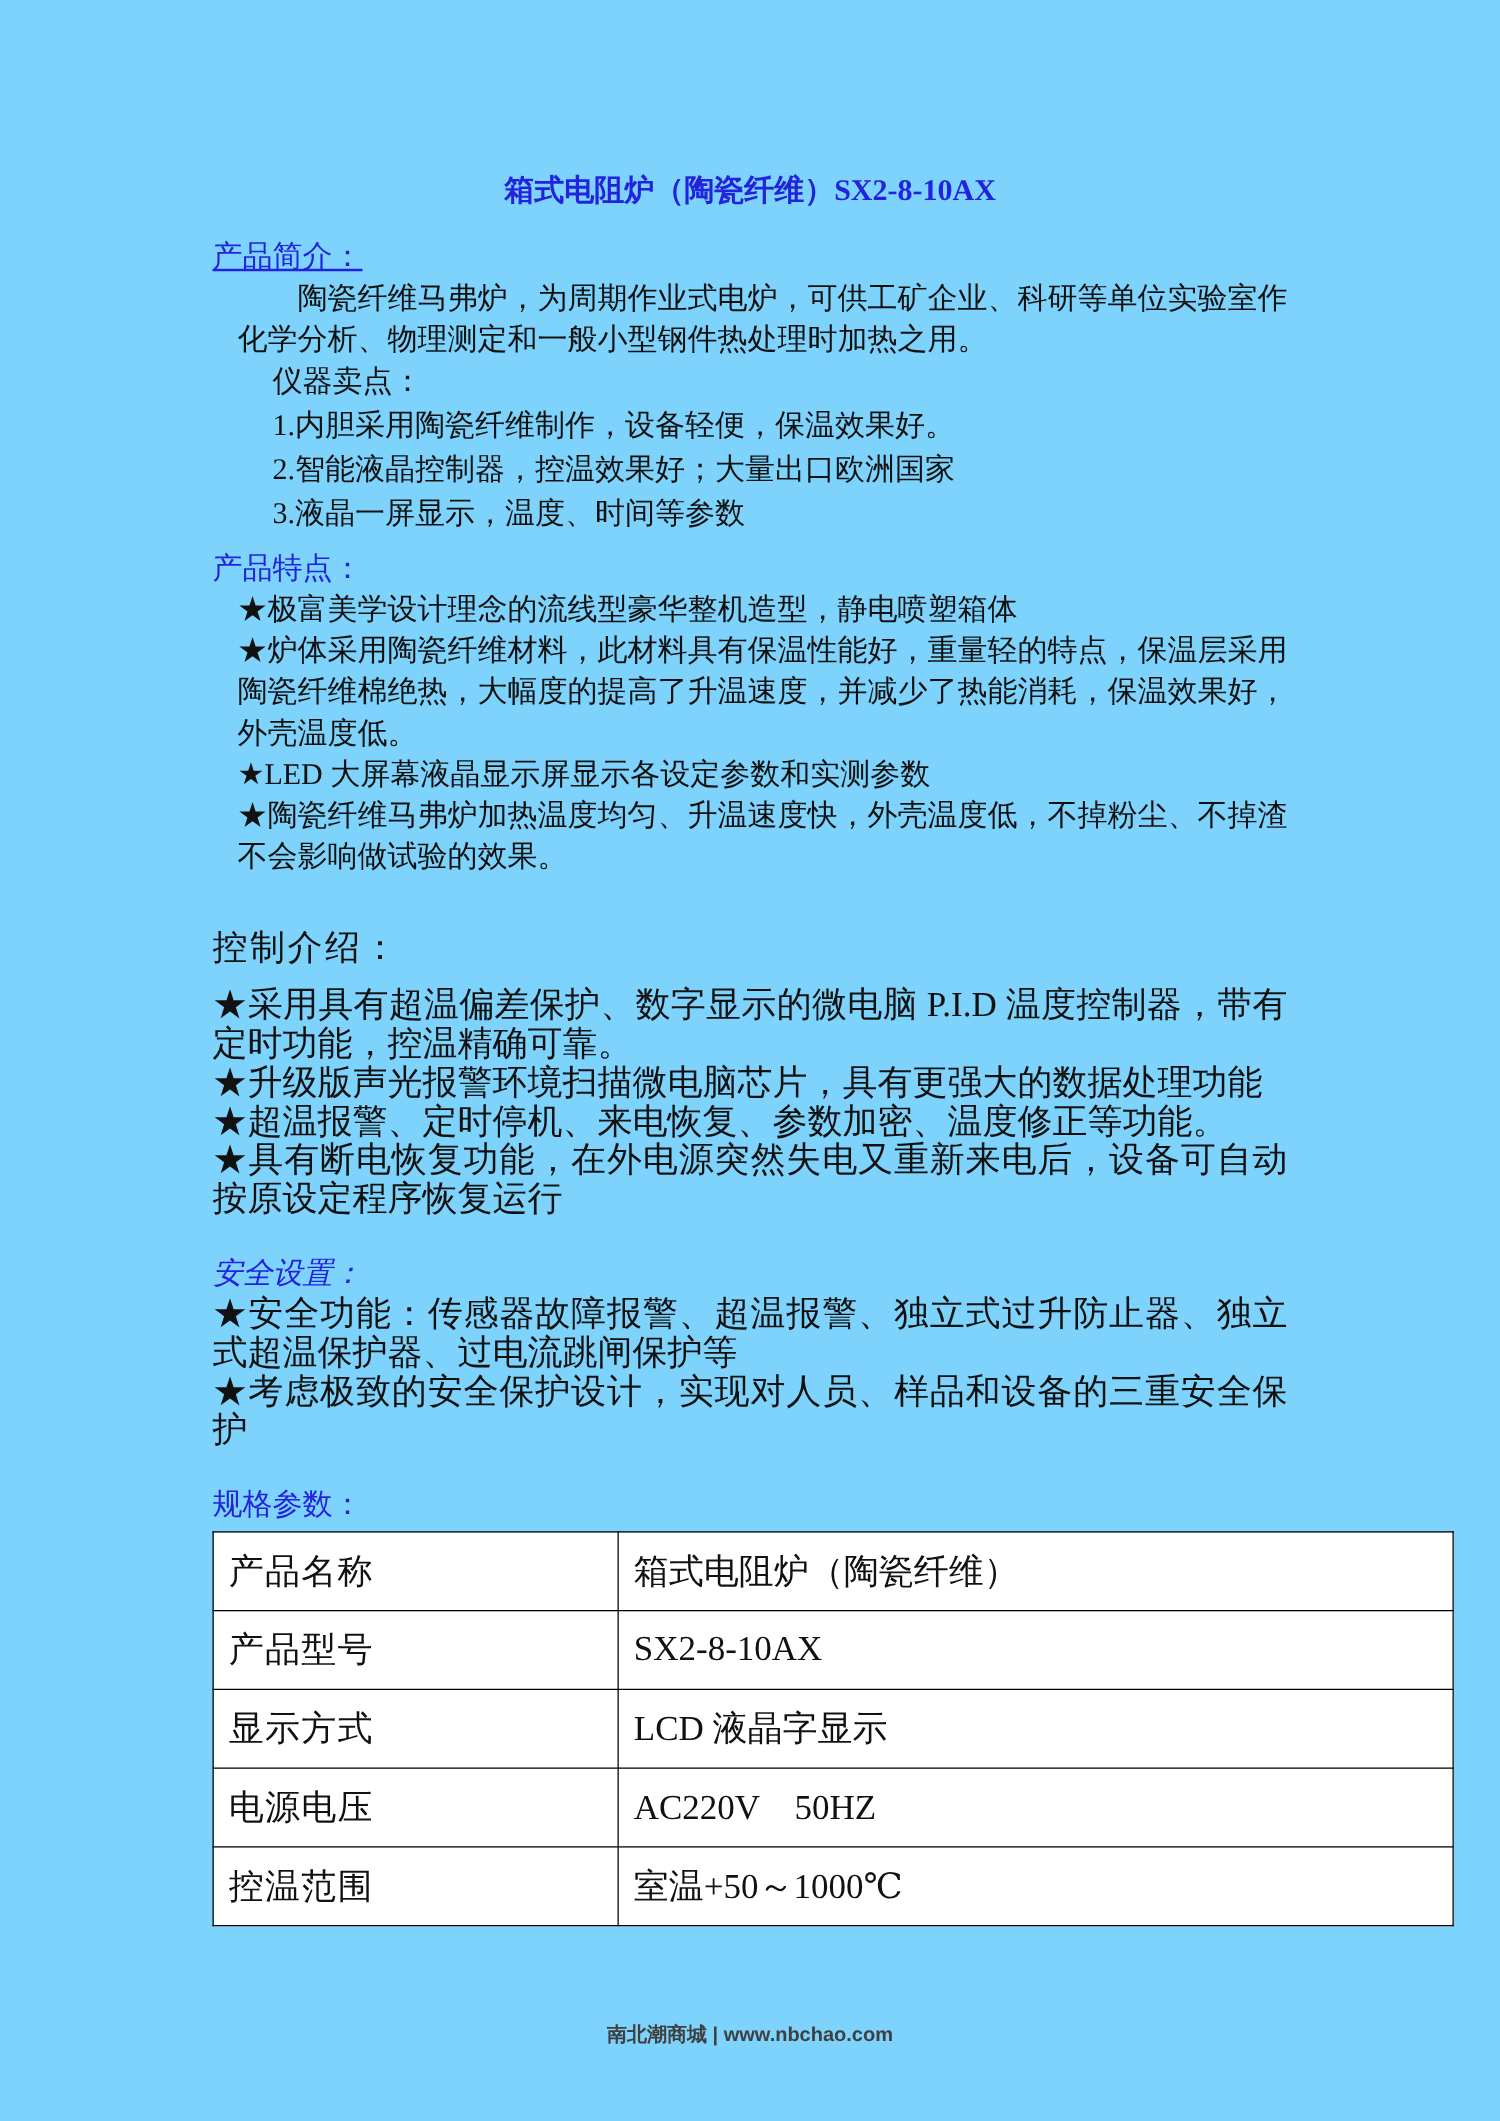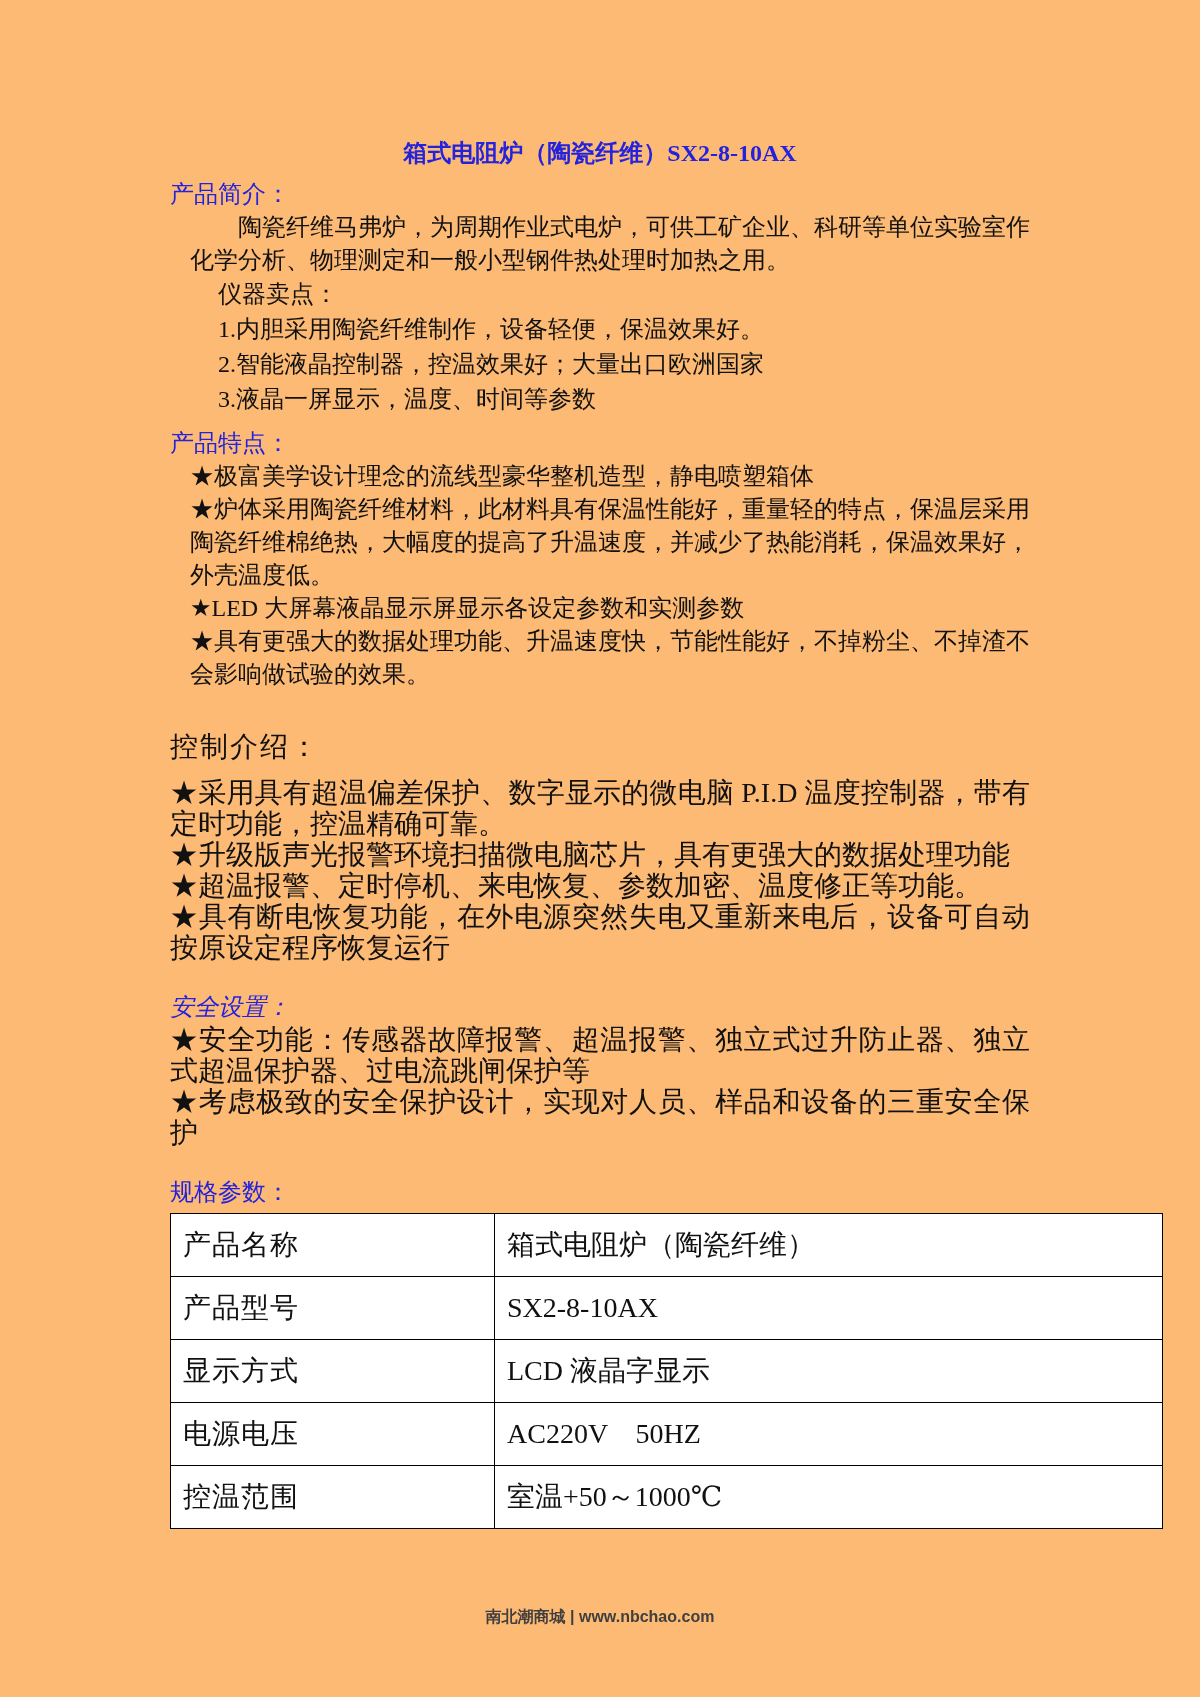--- a/index.html
+++ b/index.html
@@ -7,40 +7,40 @@
   body {
     width: 1200px;
     height: 1697px;
     overflow: hidden;
     font-family: "Liberation Serif", "DejaVu Serif", serif;
     color: #111111;
   }
   .page {
     width: 1200px;
     height: 1697px;
-    background: #fdba74;
+    background: #7dd3fc;
     position: relative;
   }
   .content {
     padding: 136px 170px 0 170px;
   }
   .doc-title {
     text-align: center;
     color: #2323dd;
     font-size: 24px;
     line-height: 34px;
     font-weight: bold;
   }
   .sec-heading {
     color: #2323dd;
     font-size: 24px;
     line-height: 33px;
     text-align: left;
   }
-  .h-intro   { margin-top: 8px; }
+  .h-intro   { margin-top: 20px; text-decoration: underline; }
   .h-features{ margin-top: 10px; }
   .h-safety  { margin-top: 28px; font-style: italic; }
   .h-specs   { margin-top: 28px; }
   .control-heading {
     color: #111111;
     font-size: 28px;
     line-height: 40px;
     margin-top: 36px;
     letter-spacing: 2px;
     font-weight: normal;
@@ -103,21 +103,21 @@
     <p class="body-p indent2">陶瓷纤维马弗炉，为周期作业式电炉，可供工矿企业、科研等单位实验室作化学分析、物理测定和一般小型钢件热处理时加热之用。</p>
     <p class="sell-p">仪器卖点：</p>
     <p class="sell-p">1.内胆采用陶瓷纤维制作，设备轻便，保温效果好。</p>
     <p class="sell-p">2.智能液晶控制器，控温效果好；大量出口欧洲国家</p>
     <p class="sell-p">3.液晶一屏显示，温度、时间等参数</p>
 
     <div class="sec-heading h-features">产品特点：</div>
     <p class="body-p">★极富美学设计理念的流线型豪华整机造型，静电喷塑箱体</p>
     <p class="body-p">★炉体采用陶瓷纤维材料，此材料具有保温性能好，重量轻的特点，保温层采用陶瓷纤维棉绝热，大幅度的提高了升温速度，并减少了热能消耗，保温效果好，外壳温度低。</p>
     <p class="body-p">★LED 大屏幕液晶显示屏显示各设定参数和实测参数</p>
-    <p class="body-p">★具有更强大的数据处理功能、升温速度快，节能性能好，不掉粉尘、不掉渣不会影响做试验的效果。</p>
+    <p class="body-p">★陶瓷纤维马弗炉加热温度均匀、升温速度快，外壳温度低，不掉粉尘、不掉渣不会影响做试验的效果。</p>
 
     <div class="control-heading">控制介绍：</div>
     <div class="tight">
       <p>★采用具有超温偏差保护、数字显示的微电脑 P.I.D 温度控制器，带有定时功能，控温精确可靠。</p>
       <p>★升级版声光报警环境扫描微电脑芯片，具有更强大的数据处理功能</p>
       <p>★超温报警、定时停机、来电恢复、参数加密、温度修正等功能。</p>
       <p>★具有断电恢复功能，在外电源突然失电又重新来电后，设备可自动按原设定程序恢复运行</p>
     </div>
 
     <div class="sec-heading h-safety">安全设置：</div>

